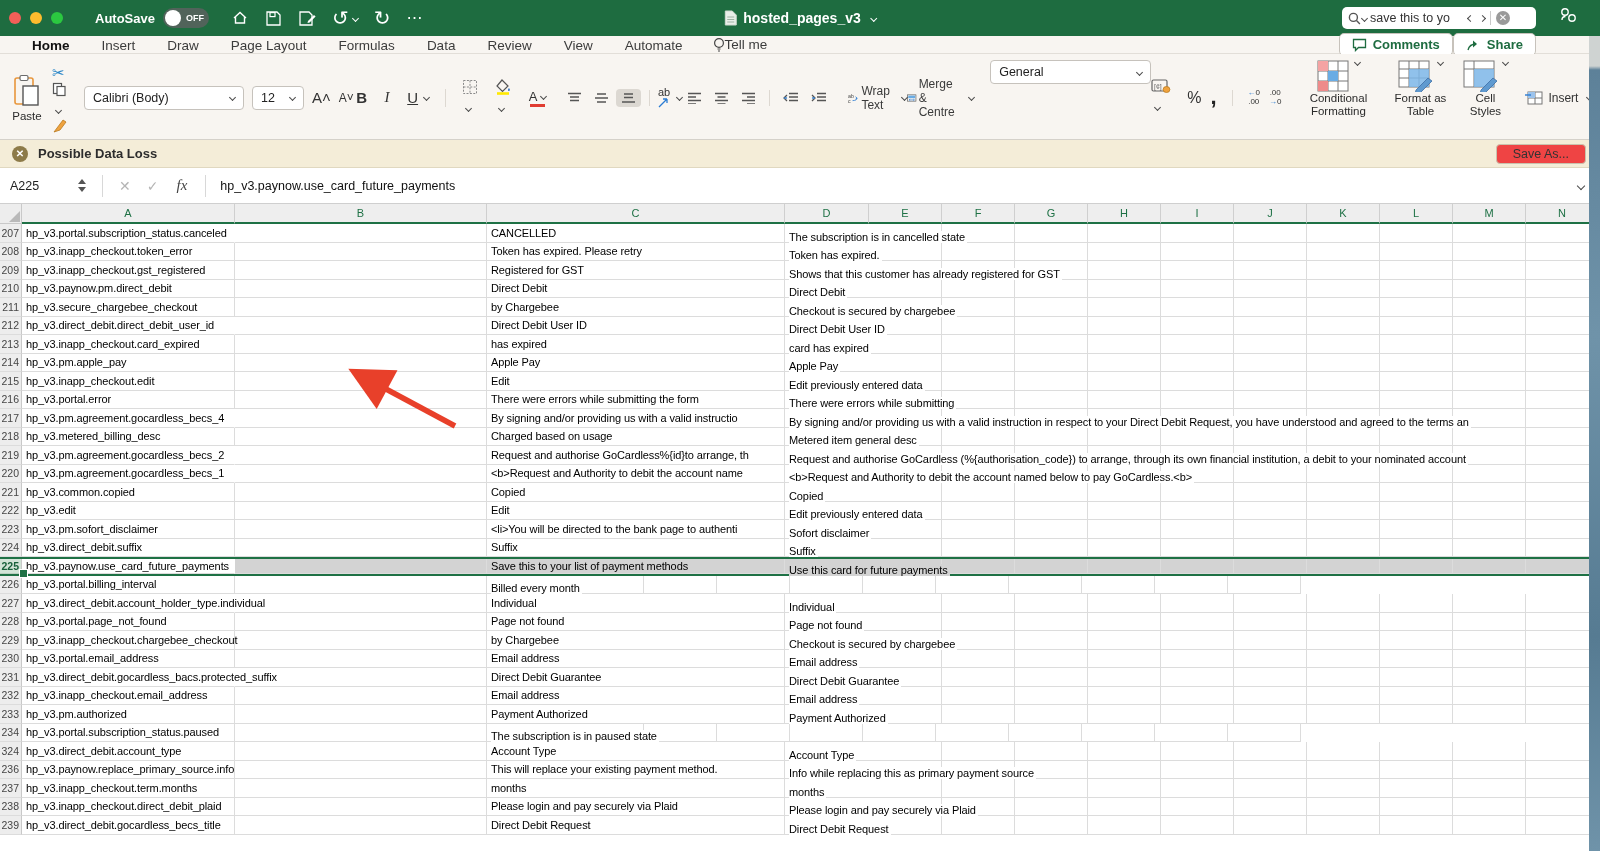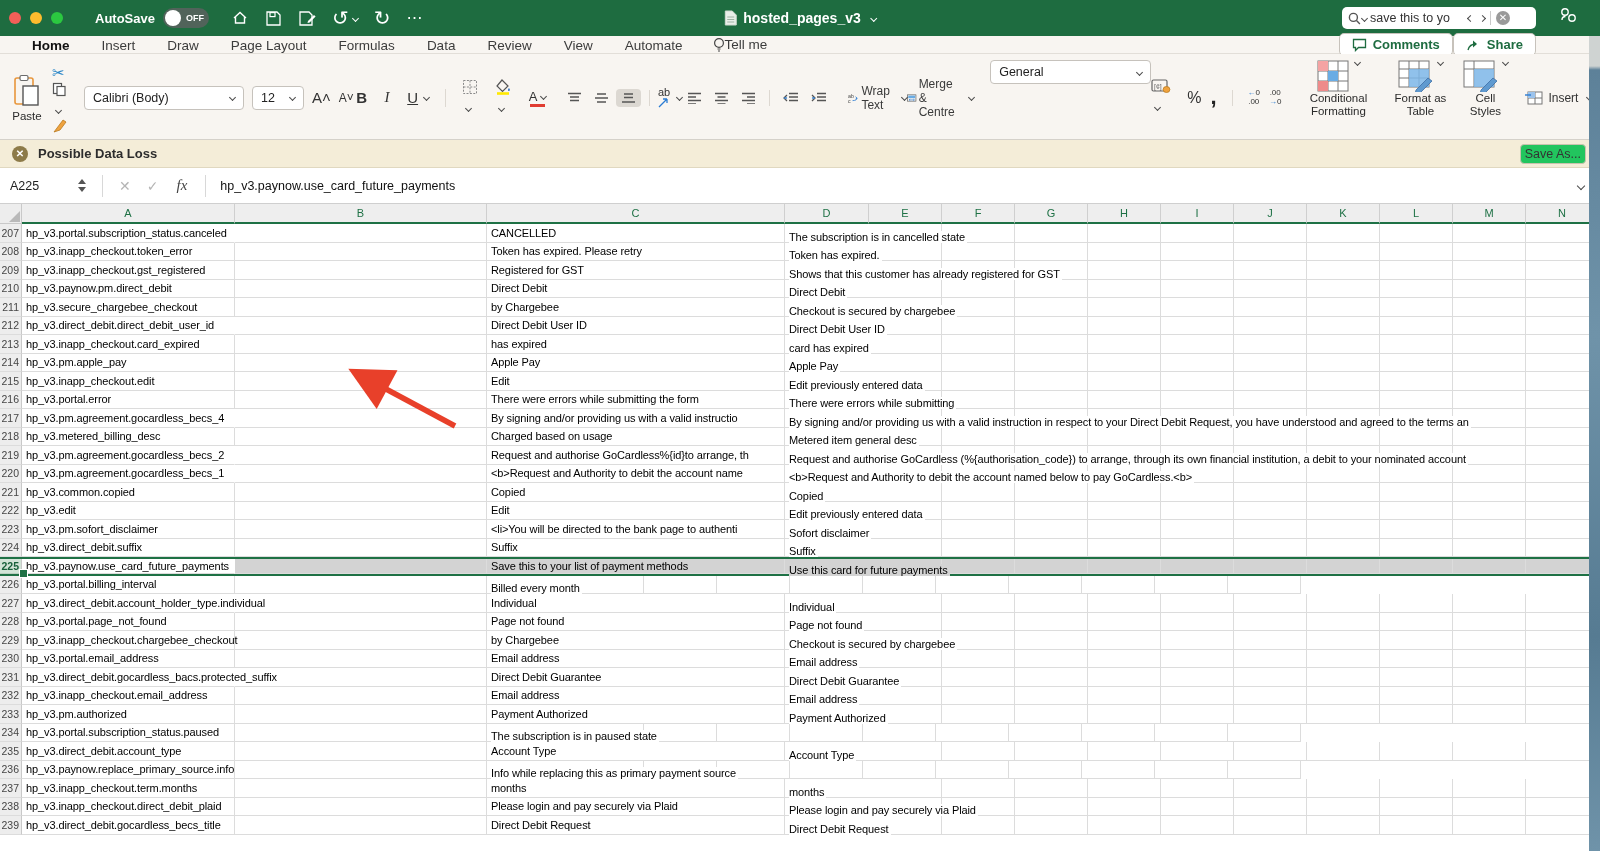--- a/index.html
+++ b/index.html
@@ -58,22 +58,22 @@
   .cellsrow{display:flex;align-items:center;gap:5px;font-size:12px;color:#333;}
   .dec{display:flex;flex-direction:column;font-size:8px;line-height:1.1;color:#333;text-align:center;}
   .dec b{color:#2b7cd3;font-weight:normal;}
 
   
   #warnbar{height:28px;background:#f4edd8;border-bottom:1px solid #e0d8c0;display:flex;align-items:center;
      padding:0 12px;font-size:13px;color:#2d2d2d;position:relative;}
   #warn-icon{width:16px;height:16px;border-radius:50%;background:#8d7b49;color:#fff;font-size:10px;font-weight:bold;
      display:flex;align-items:center;justify-content:center;margin-right:10px;flex:none;}
   #warn-title{font-weight:bold;margin-right:10px;}
-  #saveas-btn{position:absolute;right:14px;background:#22c55e;border:1px solid #c9c3ae;border-radius:4px;
-     padding:2px 4px;font-size:12.5px;color:#333;}
+  #saveas-btn{position:absolute;right:14px;background:#ef4444;border:1px solid #c9c3ae;border-radius:4px;
+     padding:2px 16px;font-size:12.5px;color:#333;}
 
   
   #formulabar{height:36px;background:#fff;border-bottom:1px solid #cfcfcf;display:flex;align-items:center;position:relative;}
   #namebox{width:78px;padding-left:10px;font-size:12.5px;color:#222;}
   #name-stepper{display:flex;flex-direction:column;gap:3px;margin-right:8px;}
   #name-stepper i{width:0;height:0;border-left:4px solid transparent;border-right:4px solid transparent;display:block;}
   #name-stepper .up{border-bottom:5px solid #555;} #name-stepper .dn{border-top:5px solid #555;}
   .fbar-sep{width:1px;height:22px;background:#d8d8d8;margin:0 8px;}
   .fbar-ic{color:#b5b5b5;font-size:14px;margin:0 8px;}
   #fx{font-family:"Liberation Serif", serif;font-style:italic;font-size:15px;color:#444;margin:0 10px;}
@@ -1088,21 +1088,21 @@
         <div class="cell ce"></div>
         <div class="cell ce"></div>
         <div class="cell ce"></div>
         <div class="cell ce"></div>
         <div class="cell ce"></div>
         <div class="cell ce"></div>
         <div class="cell ce"></div>
         <div class="cell ce"></div>
       </div>
       <div class="grow">
-        <div class="rh">235</div>
+        <div class="rh">324</div>
         <div class="cell ca">hp_v3.direct_debit.account_type</div>
         <div class="cell cb"></div>
         <div class="cell cc">Account Type</div>
         <div class="cell cd">
           <span>Account Type</span>
         </div>
         <div class="cell ce"></div>
         <div class="cell ce"></div>
         <div class="cell ce"></div>
         <div class="cell ce"></div>
@@ -1110,20 +1110,21 @@
         <div class="cell ce"></div>
         <div class="cell ce"></div>
         <div class="cell ce"></div>
         <div class="cell ce"></div>
         <div class="cell ce"></div>
       </div>
       <div class="grow">
         <div class="rh">236</div>
         <div class="cell ca">hp_v3.paynow.replace_primary_source.info</div>
         <div class="cell cb"></div>
+        <div class="cell cc">This will replace your existing payment method.</div>
         <div class="cell cd">
           <span>Info while replacing this as primary payment source</span>
         </div>
         <div class="cell ce"></div>
         <div class="cell ce"></div>
         <div class="cell ce"></div>
         <div class="cell ce"></div>
         <div class="cell ce"></div>
         <div class="cell ce"></div>
         <div class="cell ce"></div>

